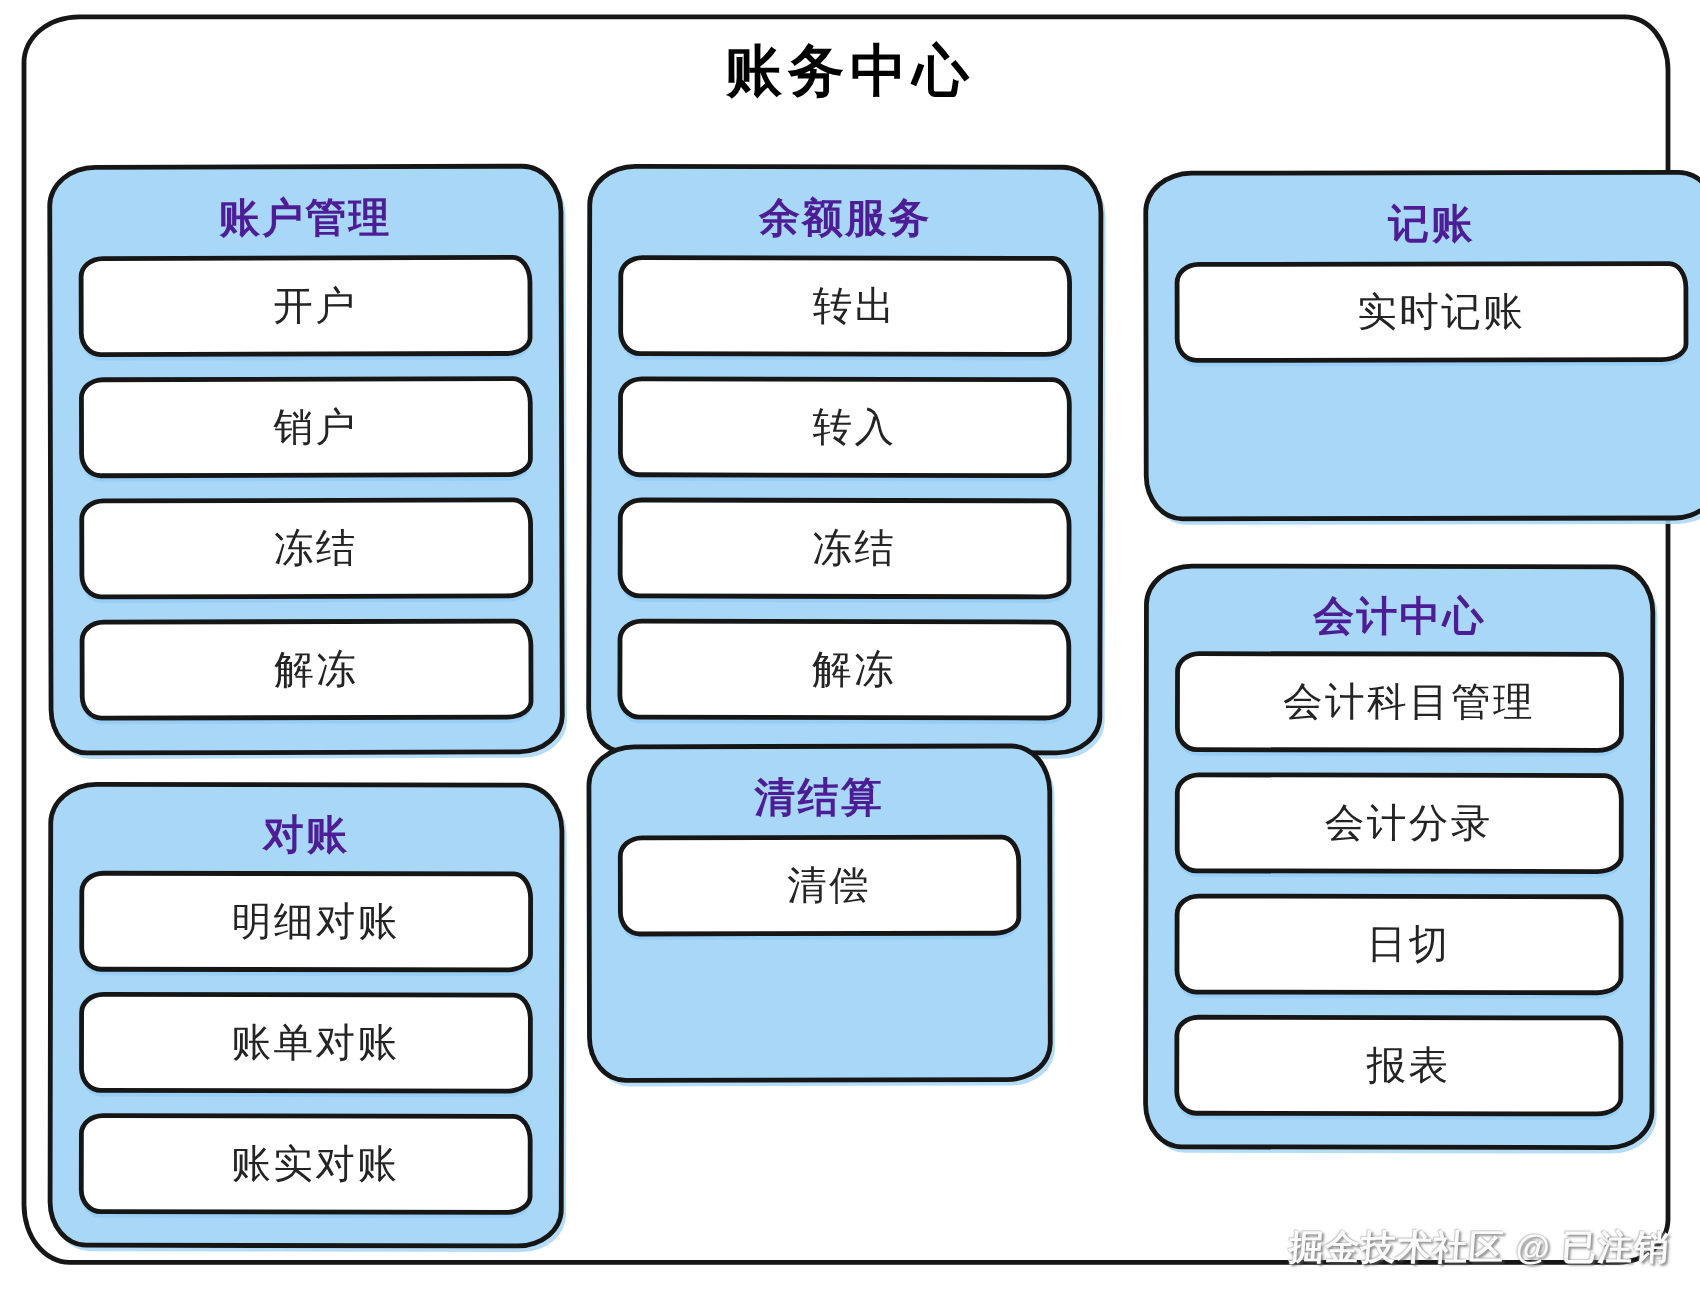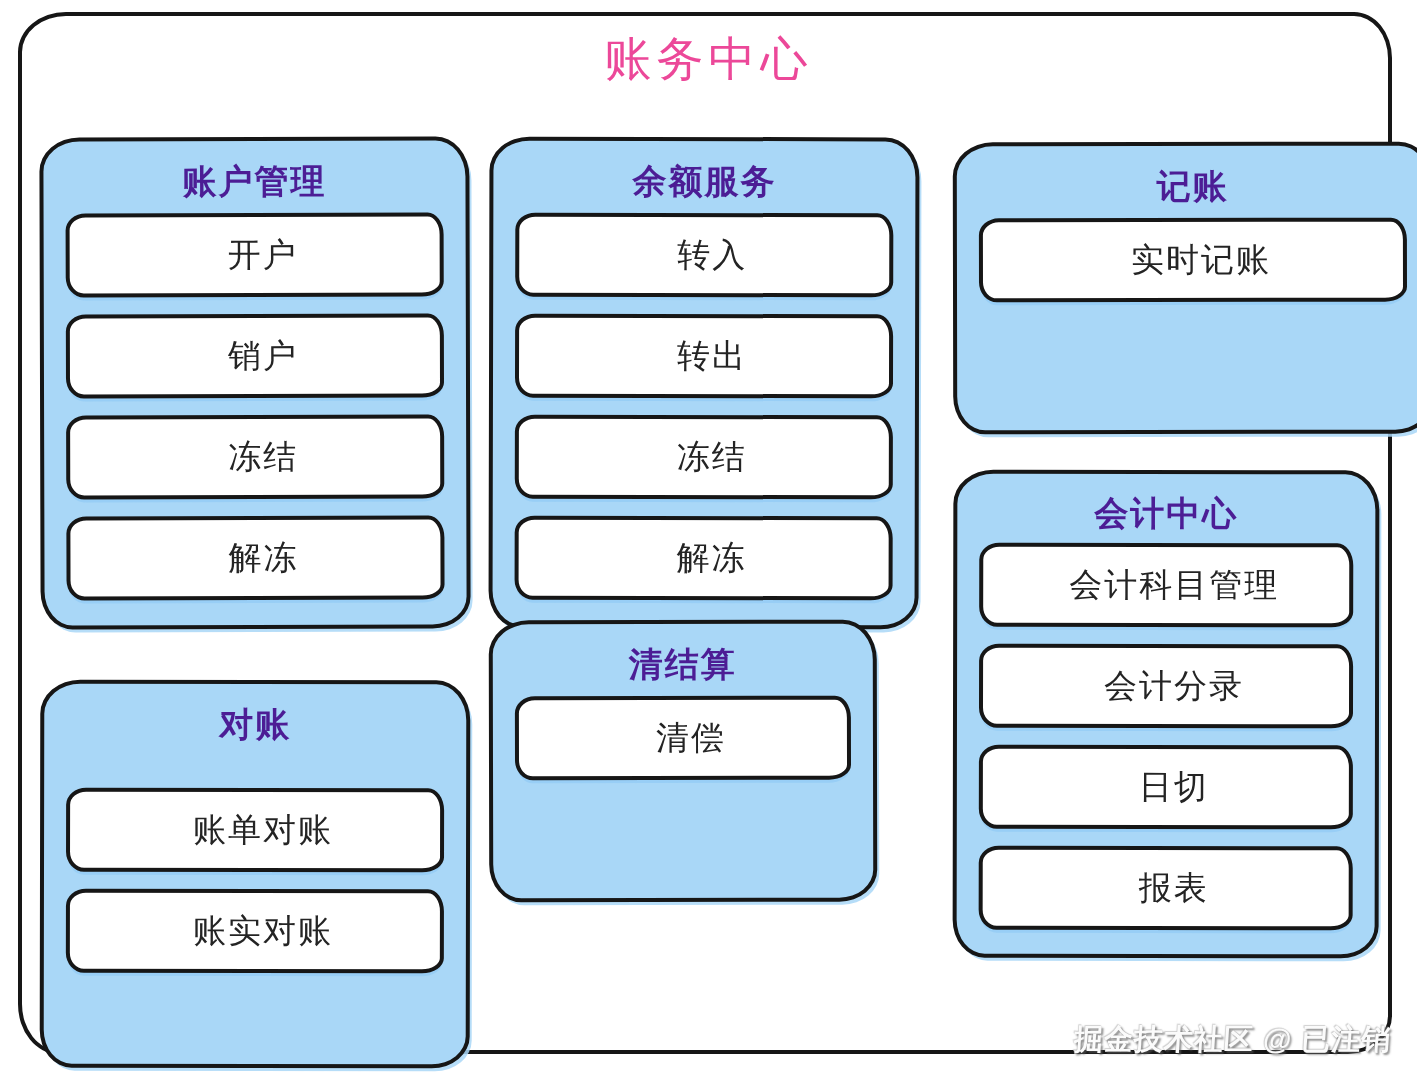--- a/index.html
+++ b/index.html
@@ -21,23 +21,23 @@
     width:1374px;height:1042px;
     border:4.5px solid #161616;
     border-radius:48px 38px 44px 40px / 40px 46px 38px 50px;
     box-sizing:border-box;
   }
   .main-title{
     position:absolute;
     left:0;right:0;top:28px;
     text-align:center;
     font-size:47px;
-    font-weight:400;
+    font-weight:700;
     letter-spacing:5px;
-    color:#ec4899;
+    color:#000000;
   }
   
   .group{
     position:absolute;
     box-sizing:border-box;
     background:#a9d7f7;
     border:4.5px solid #161616;
     border-radius:40px 34px 38px 32px / 34px 40px 32px 38px;
     padding:10px 22px 24px 22px;
     display:flex;
@@ -74,21 +74,21 @@
     font-weight:500;
     letter-spacing:2px;
     color:#242424;
     box-shadow:0 5px 0 -2px rgba(150,205,245,0.9);
     padding-left:16px;
   }
   
   .g-account   {left:40px;  top:137px; width:430px; height:492px; transform:rotate(-0.15deg);}
   .g-balance   {left:489px; top:137px; width:430px; height:492px; transform:rotate(0.12deg);}
   .g-booking   {left:953px; top:142px; width:480px; height:292px; transform:rotate(-0.1deg);}
-  .g-reconcile {left:40px;  top:680px; width:430px; height:388px; transform:rotate(0.1deg);gap:32px;}
+  .g-reconcile {left:40px;  top:652px; width:430px; height:388px; transform:rotate(0.1deg);}
   .g-clearing  {left:489px; top:620px; width:388px; height:282px; transform:rotate(-0.12deg);}
   .g-acctcenter{left:953px; top:470px; width:426px; height:488px; transform:rotate(0.1deg);text-align:center;}
   
   .watermark{
     position:absolute;
     right:26px;bottom:18px;
     font-size:29px;
     font-weight:700;
     letter-spacing:1px;
     color:#fbfbfb;
@@ -114,37 +114,38 @@
       <div class="item">开户</div>
       <div class="item">销户</div>
       <div class="item">冻结</div>
       <div class="item">解冻</div>
     </div>
   </section>
 
   <section class="group g-balance">
     <h2 class="group-title">余额服务</h2>
     <div class="items">
+      <div class="item">转出</div>
       <div class="item">转入</div>
-      <div class="item">转出</div>
       <div class="item">冻结</div>
       <div class="item">解冻</div>
     </div>
   </section>
 
   <section class="group g-booking">
     <h2 class="group-title">记账</h2>
     <div class="items">
       <div class="item">实时记账</div>
     </div>
   </section>
 
   <section class="group g-reconcile">
     <h2 class="group-title">对账</h2>
     <div class="items">
+      <div class="item">明细对账</div>
       <div class="item">账单对账</div>
       <div class="item">账实对账</div>
     </div>
   </section>
 
   <section class="group g-clearing">
     <h2 class="group-title">清结算</h2>
     <div class="items">
       <div class="item">清偿</div>
     </div>

